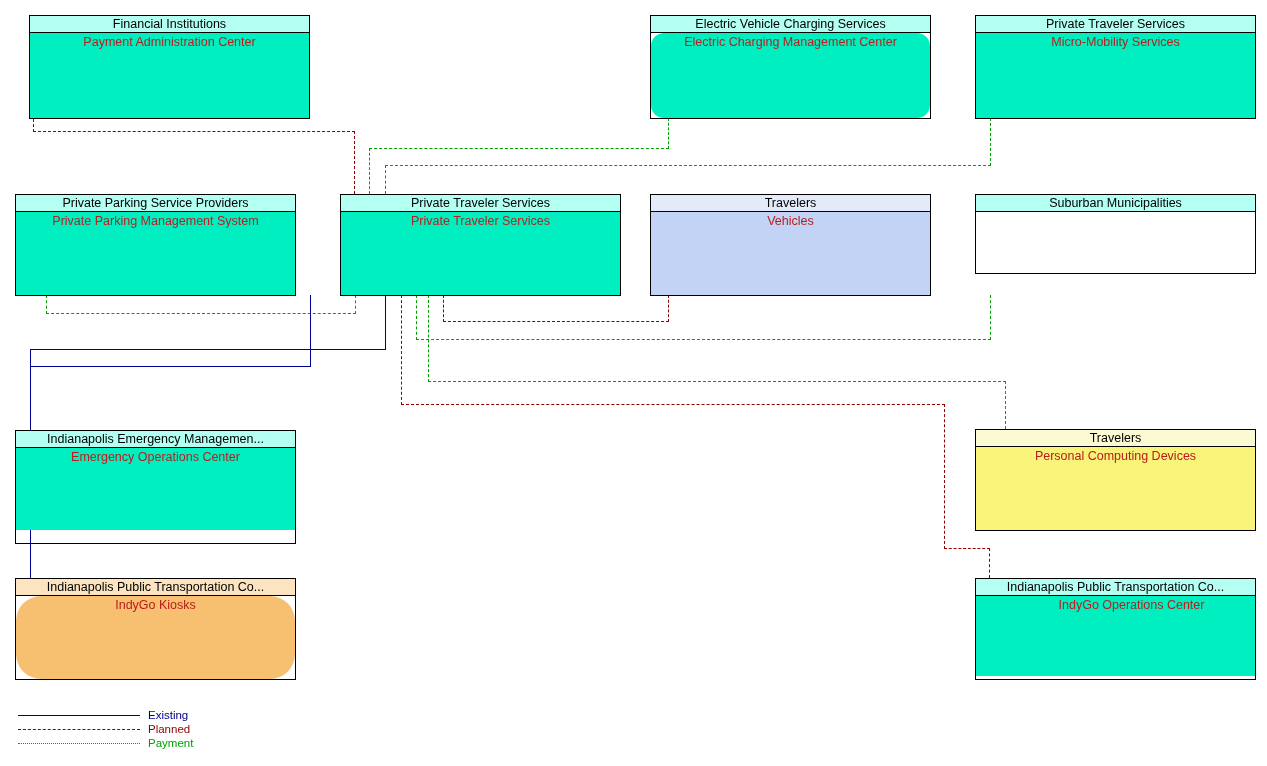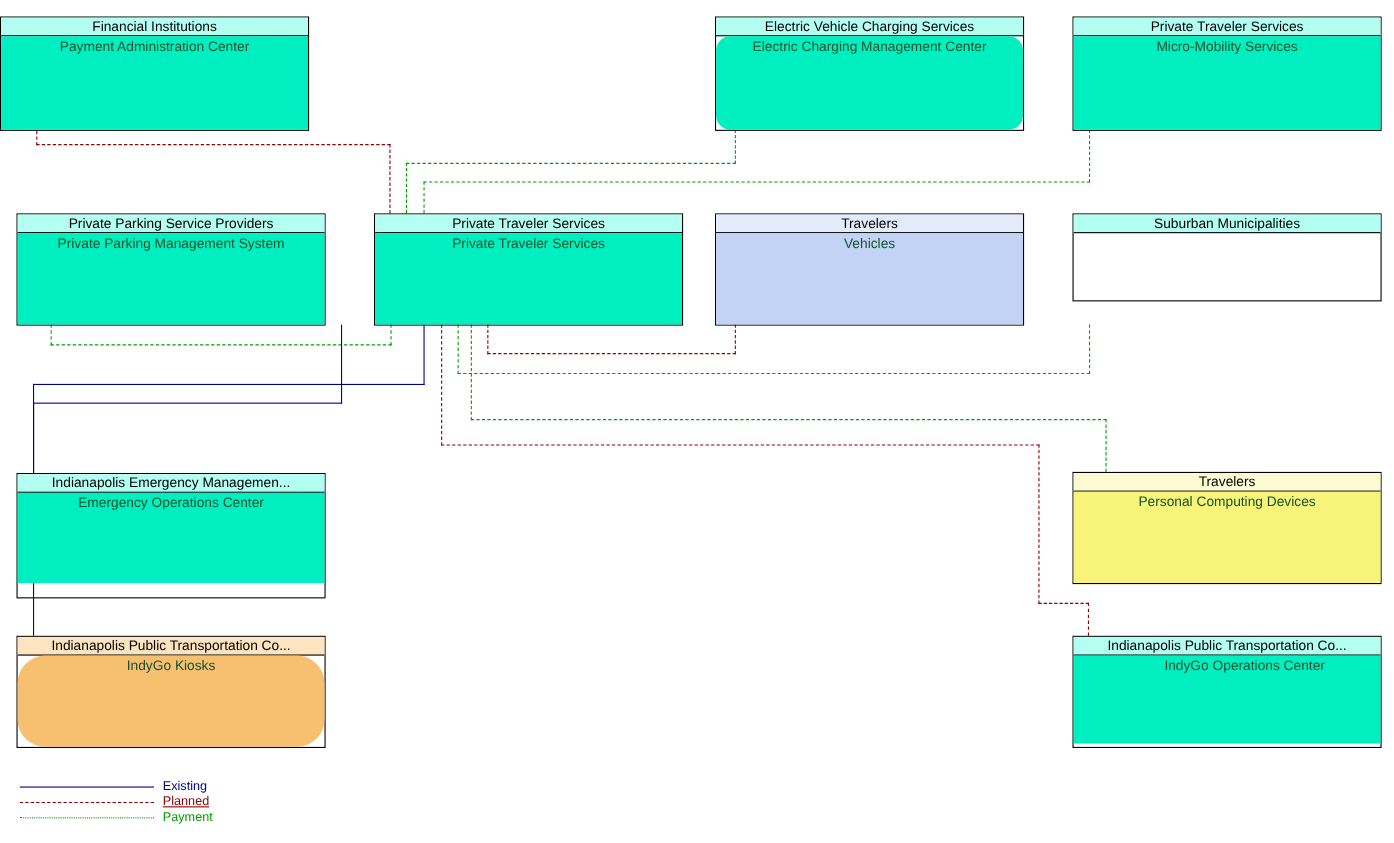--- a/index.html
+++ b/index.html
@@ -36,21 +36,21 @@
     font-size: 12.5px;
     color: #000000;
     white-space: nowrap;
     overflow: hidden;
     padding: 0 1px;
   }
   .node-body {
     text-align: center;
     font-size: 12.5px;
     line-height: 15.5px;
-    color: #14532d;
+    color: #b91c1c;
     padding-top: 2px;
     box-sizing: border-box;
   }
   
   .fill-cyan   { background: #00efc0; }
   .hdr-cyan    { background: #b3fff2; }
   .fill-blue   { background: #c3d3f5; }
   .hdr-blue    { background: #e3ebfb; }
   .fill-yellow { background: #f7f479; }
   .hdr-yellow  { background: #fbfad2; }
@@ -95,21 +95,21 @@
   .legend-line.future    { border-top: 1.8px dotted #00a000; }
   .legend-label {
     position: absolute;
     left: 130px;
     top: 0px;
     font-size: 11.5px;
     line-height: 14px;
     white-space: nowrap;
   }
   .lbl-existing { color: #00008f; }
-  .lbl-planned  { color: #8f0000; text-decoration: underline; }
+  .lbl-planned  { color: #8f0000; }
   .lbl-future   { color: #00a000; }
 </style>
 </head>
 <body>
 
 <div id="diagram">
 
   <div class="seg v planned" style="left:33px; top:119px; height:13px;"></div>
   <div class="seg h planned" style="left:33px; top:131px; width:322px;"></div>
   <div class="seg v planned" style="left:354px; top:131px; height:63px;"></div>
@@ -145,21 +145,21 @@
   <div class="seg v planned" style="left:989px; top:548px; height:30px;"></div>
 
   <div class="seg v existing" style="left:385px; top:295px; height:55px;"></div>
   <div class="seg h existing" style="left:30px; top:349px; width:356px;"></div>
   <div class="seg v existing" style="left:30px; top:349px; height:81px;"></div>
 
   <div class="seg v existing" style="left:310px; top:295px; height:72px;"></div>
   <div class="seg h existing" style="left:30px; top:366px; width:281px;"></div>
   <div class="seg v existing" style="left:30px; top:366px; height:212px;"></div>
 
-  <div class="node" style="left:0; top:15px; width:281px; height:104px;">
+  <div class="node" style="left:29px; top:15px; width:281px; height:104px;">
     <div class="node-header hdr-cyan">Financial Institutions</div>
     <div class="node-body fill-cyan" style="height:85px;">Payment Administration Center</div>
   </div>
 
   <div class="node" style="left:650px; top:15px; width:281px; height:104px;">
     <div class="node-header hdr-cyan">Electric Vehicle Charging Services</div>
     <div class="node-body fill-cyan" style="height:85px;border-radius:13px;">Electric Charging Management Center</div>
   </div>
 
   <div class="node" style="left:975px; top:15px; width:281px; height:104px;">

